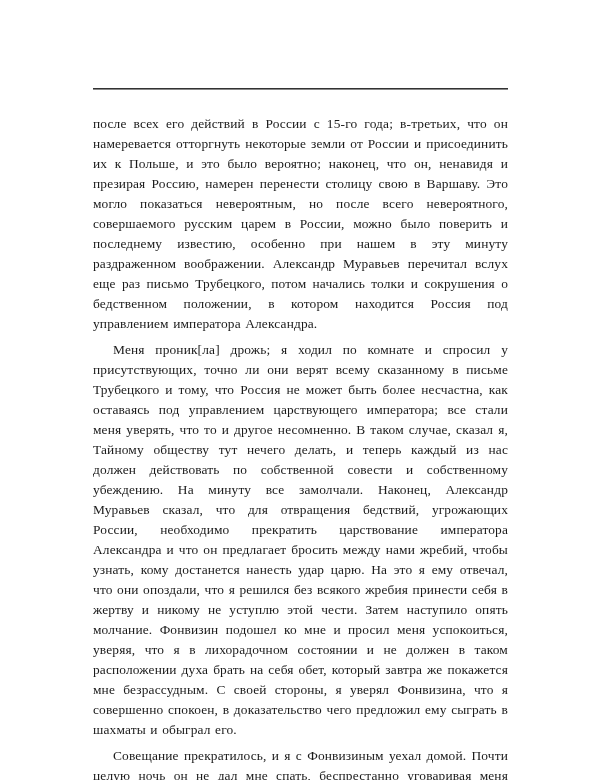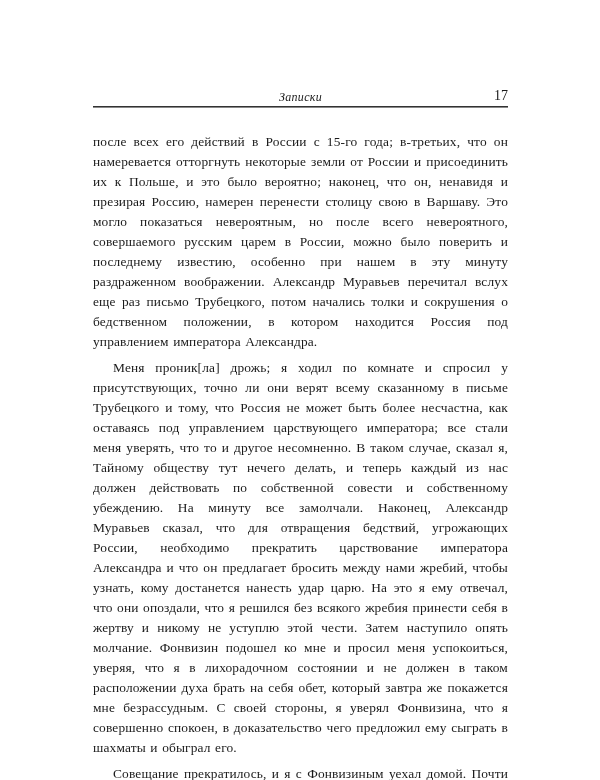--- a/index.html
+++ b/index.html
@@ -77,24 +77,20 @@
   .sig-author {
     font-size: 10px;
     font-weight: bold;
     letter-spacing: 0.6px;
   }
 </style>
 </head>
 <body>
 
 <div class="page">
-  <div class="running-head">
-    <span class="running-title">Записки</span>
-    <span class="page-number">17</span>
-  </div>
   <div class="rule"></div>
 
   <div class="body-text">
     <p>после всех его действий в России с 15-го года; в-третьих, что он намеревается отторгнуть некоторые земли от России и присоединить их к Польше, и это было вероятно; наконец, что он, ненавидя и презирая Россию, намерен перенести столицу свою в Варшаву. Это могло показаться невероятным, но после всего невероятного, совершаемого русским царем в России, можно было поверить и последнему известию, особенно при нашем в эту минуту раздраженном воображении. Александр Муравьев перечитал вслух еще раз письмо Трубецкого, потом начались толки и сокрушения о бедственном положении, в котором находится Россия под управлением императора Александра.</p>
     <p class="indent">Меня проник[ла] дрожь; я ходил по комнате и спросил у присутствующих, точно ли они верят всему сказанному в письме Трубецкого и тому, что Россия не может быть более несчастна, как оставаясь под управлением царствующего императора; все стали меня уверять, что то и другое несомненно. В таком случае, сказал я, Тайному обществу тут нечего делать, и теперь каждый из нас должен действовать по собственной совести и собственному убеждению. На минуту все замолчали. Наконец, Александр Муравьев сказал, что для отвращения бедствий, угрожающих России, необходимо прекратить царствование императора Александра и что он предлагает бросить между нами жребий, чтобы узнать, кому достанется нанесть удар царю. На это я ему отвечал, что они опоздали, что я решился без всякого жребия принести себя в жертву и никому не уступлю этой чести. Затем наступило опять молчание. Фонвизин подошел ко мне и просил меня успокоиться, уверяя, что я в лихорадочном состоянии и не должен в таком расположении духа брать на себя обет, который завтра же покажется мне безрассудным. С своей стороны, я уверял Фонвизина, что я совершенно спокоен, в доказательство чего предложил ему сыграть в шахматы и обыграл его.</p>
     <p class="indent">Совещание прекратилось, и я с Фонвизиным уехал домой. Почти целую ночь он не дал мне спать, беспрестанно уговаривая меня отложить безрассудное мое предприятие и со слезами на глазах говорил мне, что он не может угрожающих без ужаса ту минуту, когда меня</p>
   </div>
 
   <div class="signature">
     <span class="sig-number">2</span>

